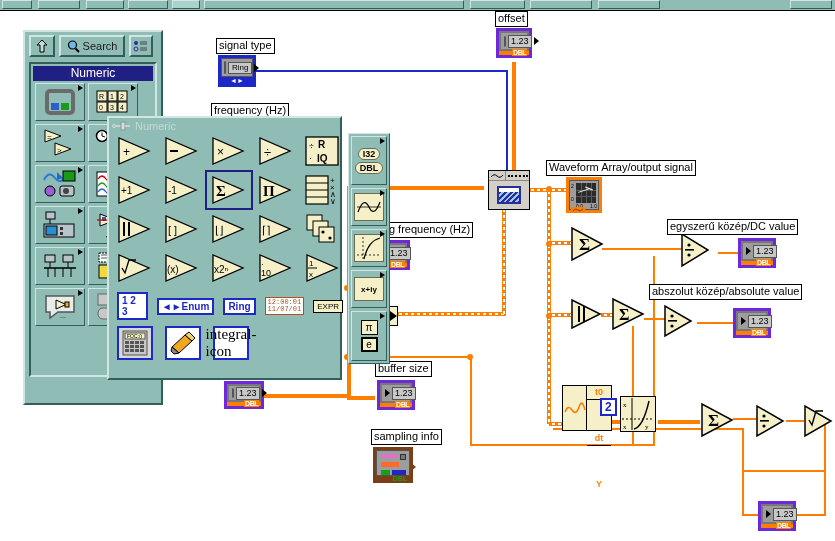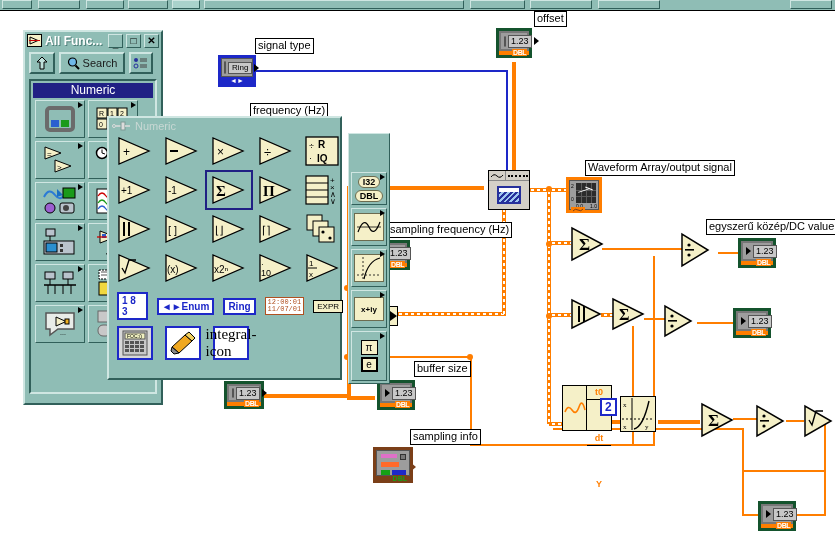--- a/index.html
+++ b/index.html
@@ -35,24 +35,24 @@
   .wdash-v { position:absolute; width:4px;
      background:repeating-linear-gradient(180deg,#ff7e00 0 3px,#ffffff 3px 6px);
      border-left:1px solid #ff7e00; border-right:1px solid #ff7e00; }
   .wthick-h { position:absolute; height:4px; background:#ff7e00; }
   .wthick-v { position:absolute; width:4px; background:#ff7e00; }
 
   
   .lbl { position:absolute; background:#ffffff; border:1px solid #000;
          font-family:"Liberation Sans", sans-serif; font-size:11px;
          line-height:11px; padding:1px 2px 2px 2px; color:#000;
-         white-space:nowrap;margin-left:39px; }
-
-  
-  .term { position:absolute; border:3px solid #14532d; background:#ff7e00; }
+         white-space:nowrap; }
+
+  
+  .term { position:absolute; border:3px solid #6d28d9; background:#ff7e00; }
   .term-in { background:#9d9d9d; border:2px solid #777; padding:2px 3px;
              display:flex; align-items:center; gap:2px; }
   .term-val { background:#c8c8c8; border:1px solid #555; font-size:9px;
               line-height:9px; padding:1px 2px; font-family:"Liberation Sans", sans-serif;
               color:#000; }
   .term-dbl { position:absolute; right:2px; bottom:-1px; font-size:7px;
               line-height:7px; color:#ffffff; font-weight:bold;
               background:#ff7e00; padding:0 1px; letter-spacing:-0.5px; }
   .knob { width:7px; height:11px; background:linear-gradient(90deg,#dcdcdc,#8f8f8f);
           border:1px solid #555; border-radius:1px; }
@@ -390,20 +390,21 @@
     </svg>
   </div>
   <div class="prim" style="left:663px;top:304px;">
     <svg width="30" height="34" viewBox="0 0 30 34">
       <polygon points="2,2 2,32 28,17" fill="#f5f0c8" stroke="#000" stroke-width="1.5"></polygon>
       <circle cx="9" cy="12" r="1.6" fill="#000"></circle>
       <rect x="5" y="16" width="9" height="1.6" fill="#000"></rect>
       <circle cx="9" cy="22" r="1.6" fill="#000"></circle>
     </svg>
   </div>
+  <div class="lbl" style="left:649px;top:284px;">abszolut közép/absolute value</div>
   <div class="term" style="left:733px;top:308px;width:38px;height:30px;">
     <div class="term-in" style="height:20px;">
       <div class="arrow-in"></div>
       <div class="term-val">1.23</div>
     </div>
     <div class="term-dbl">DBL</div>
   </div>
 
   <div class="wfnode" style="left:562px;top:385px;width:50px;height:46px;">
     <div class="wfleft">
@@ -454,32 +455,20 @@
 
   <div class="term" style="left:758px;top:501px;width:38px;height:30px;">
     <div class="term-in" style="height:20px;">
       <div class="arrow-in"></div>
       <div class="term-val">1.23</div>
     </div>
     <div class="term-dbl">DBL</div>
   </div>
 
   <div class="palwin" style="left:23px;top:30px;width:140px;height:375px;">
-    <div class="palwin-title">
-      <div style="width:15px;height:13px;background:#f5f0c8;border:1px solid #000;display:flex;align-items:center;justify-content:center;">
-        <svg width="11" height="9" viewBox="0 0 11 9">
-            <polygon points="1,1 1,8 9,4.5" fill="#f5f0c8" stroke="#000" stroke-width="1"></polygon>
-            <line x1="0" y1="4.5" x2="11" y2="4.5" stroke="#c00" stroke-width="1"></line>
-          </svg>
-      </div>
-      <div class="ttxt">All Func...</div>
-      <div class="winbtn" style="line-height:17px;">_</div>
-      <div class="winbtn">□</div>
-      <div class="winbtn">✕</div>
-    </div>
 
     <div class="toolrow">
       <div class="tbtn" style="width:26px;height:22px;">
         <svg width="12" height="14" viewBox="0 0 12 14">
           <polygon points="6,1 11,6 8,6 8,13 4,13 4,6 1,6" fill="#bfe0da" stroke="#000" stroke-width="1"></polygon>
         </svg>
       </div>
       <div class="tbtn" style="width:66px;height:22px;">
         <svg width="13" height="13" viewBox="0 0 13 13">
           <circle cx="5.5" cy="5" r="4" fill="#6fb8e8" stroke="#000" stroke-width="1.2"></circle>
@@ -793,21 +782,21 @@
             <svg width="36" height="30" viewBox="0 0 36 30">
                 <polygon points="2,2 2,28 32,15" fill="#f5f0c8" stroke="#000" stroke-width="1.3"></polygon>
                 <text x="4" y="13" font-size="8" fill="#000">1</text>
                 <line x1="3" y1="15" x2="12" y2="15" stroke="#000"></line>
                 <text x="4" y="24" font-size="8" fill="#000">x</text>
               </svg>
           </div>
         </div>
 
         <div style="display:flex;align-items:center;gap:9px;padding:6px 2px 0 4px;">
-          <div class="bluebox" style="background:#fff;">1 8 3</div>
+          <div class="bluebox" style="background:#fff;">1 2 3</div>
           <div class="bluebox" style="background:#fff;">◄► <span>Enum</span></div>
           <div class="bluebox" style="background:#fff;">Ring</div>
           <div style="border:1px solid #b05020;background:#fff;color:#b05020;font-size:7px;line-height:7px;text-align:center;padding:1px 2px;font-family:'Liberation Mono',monospace;">
             12:00:01<br>11/07/01
           </div>
           <div style="border:1px solid #000;background:#f5f0c8;font-size:8px;padding:1px 3px;">EXPR</div>
         </div>
 
         <div style="display:flex;gap:12px;padding:6px 2px 0 4px;">
           <div style="width:36px;height:34px;border:2px solid #1d28c8;background:#d8d8d8;display:flex;align-items:center;justify-content:center;">
@@ -836,21 +825,21 @@
               <polygon points="3,16 16,4 23,10 10,22" fill="#f0a820" stroke="#000"></polygon>
               <polygon points="16,4 20,1 26,7 23,10" fill="#f0d060" stroke="#000"></polygon>
               <polygon points="3,16 10,22 5,23 2,20" fill="#888" stroke="#000"></polygon>
             </svg>
           </div>
           <div style="width:36px;height:34px;border:2px solid #1d28c8;background:#fff;display:flex;align-items:center;justify-content:center;font-family:'Liberation Serif',serif;font-size:15px;color:#000;">integral-icon</div>
         </div>
       </div>
 
       <div style="width:44px;background:#8fbdb5;border:1px solid;border-color:#cfe6e2 #31605a #31605a #cfe6e2;display:flex;flex-direction:column;gap:3px;padding:2px;">
-        <div class="stack" style="height:33px;margin-top:36px;">
+        <div class="stack" style="height:49px;">
           <div class="tile" style="border-radius:6px;padding:0 4px;font-weight:bold;font-size:9px;">I32</div>
           <div class="tile" style="border-radius:6px;padding:0 4px;font-weight:bold;font-size:9px;">DBL</div>
           <div class="subarrow"></div>
         </div>
         <div class="stack" style="height:38px;">
           <div class="tile" style="width:30px;height:28px;">
             <svg width="28" height="26" viewBox="0 0 28 26">
               <line x1="2" y1="13" x2="26" y2="13" stroke="#000" stroke-width="0.8"></line>
               <path d="M3,18 Q9,2 14,13 T25,8" stroke="#000" fill="none" stroke-width="1.2"></path>
             </svg>

